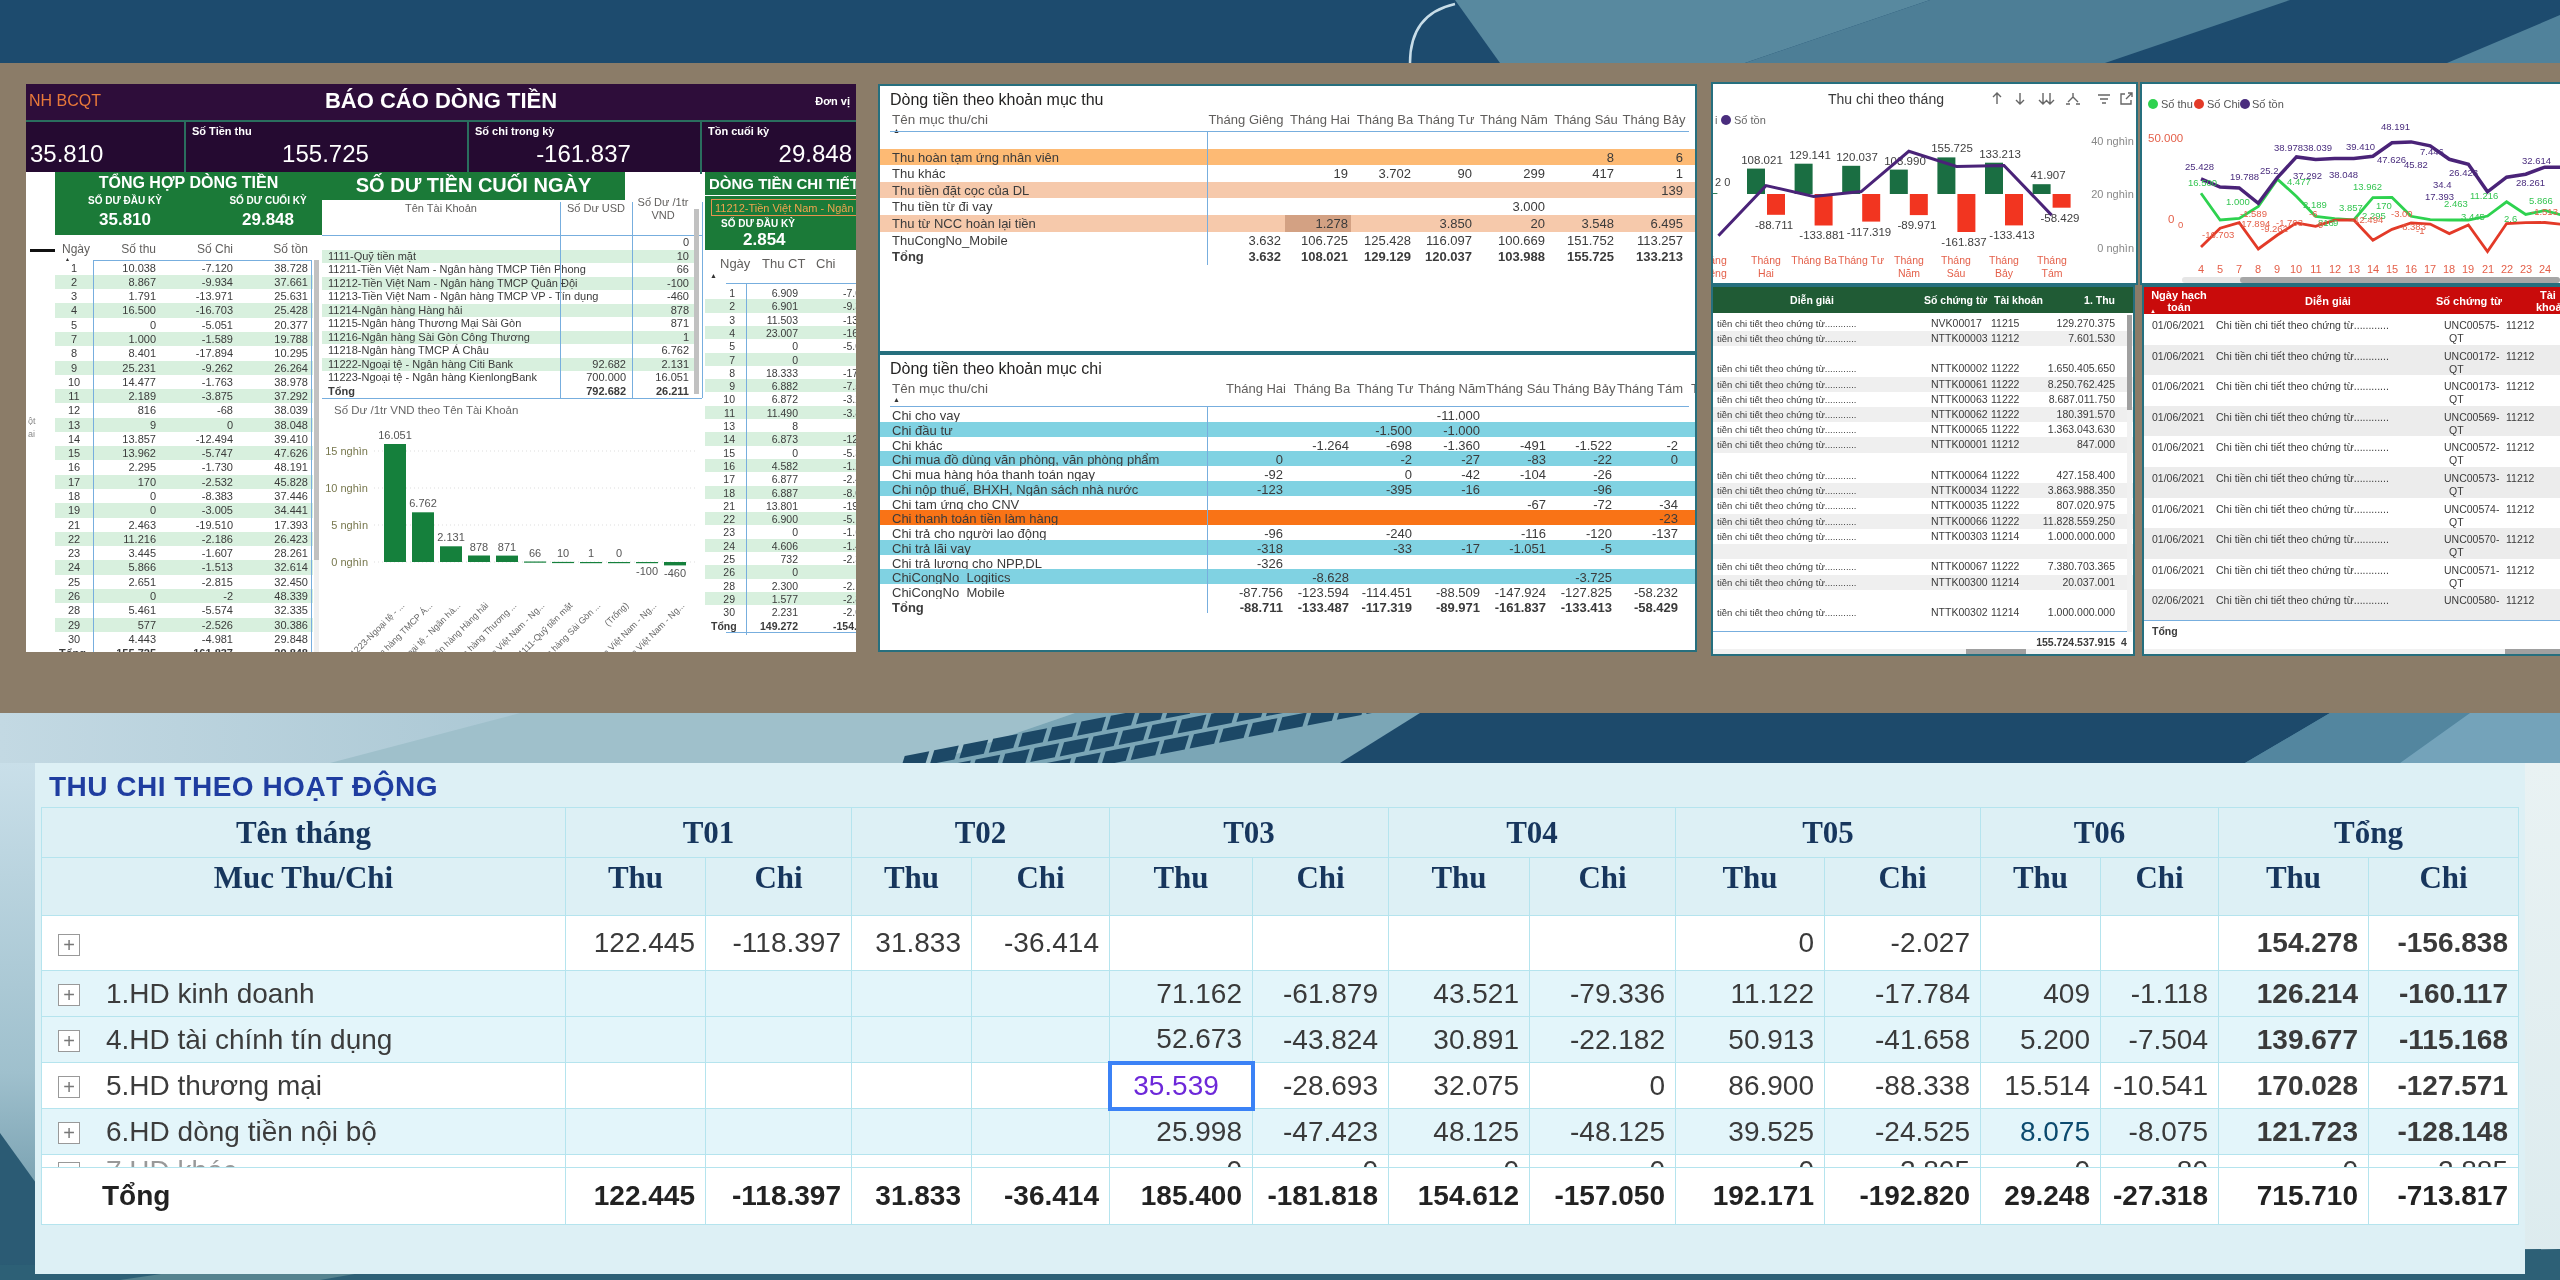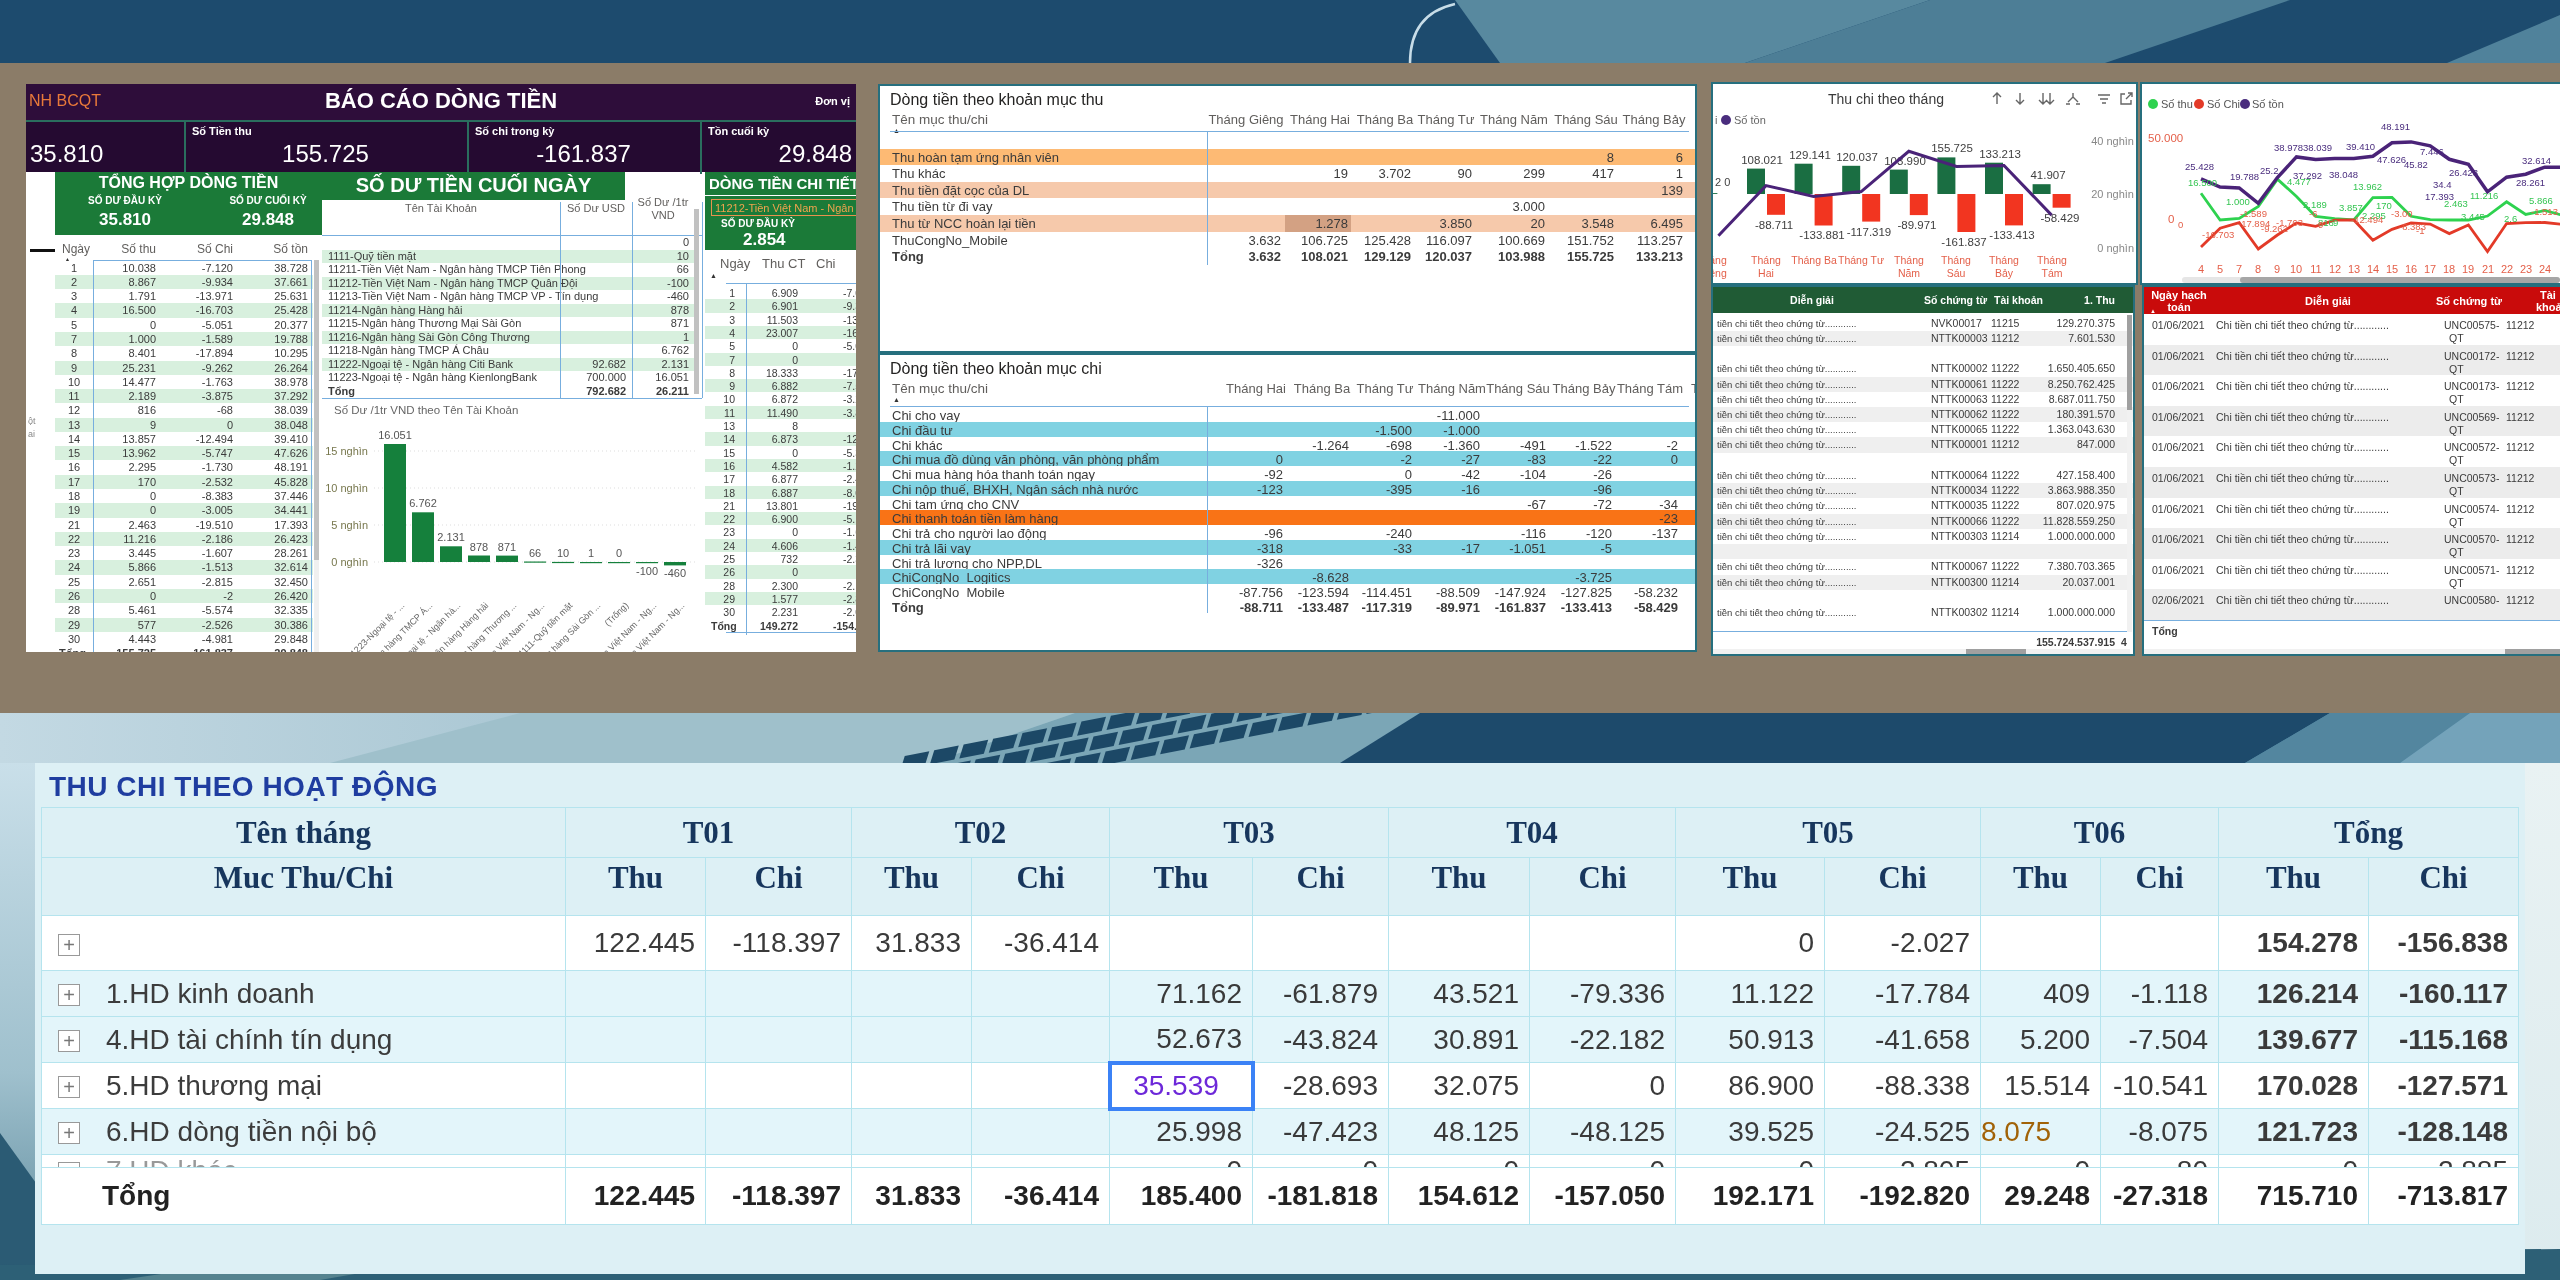--- a/index.html
+++ b/index.html
@@ -268,21 +268,21 @@
 <div class="abs" style="left:29px;top:490.7px;width:258px;height:14.28px;background:#fff;font-size:11px;color:#3b3b3b">
         <i class="c" style="left:0;width:38px;top:1px">25</i>
         <i class="r" style="left:40px;width:61px;top:1px">2.651</i>
         <i class="r" style="left:110px;width:68px;top:1px">-2.815</i>
         <i class="r" style="left:185px;width:68px;top:1px">32.450</i>
       </div>
 <div class="abs" style="left:29px;top:504.9px;width:258px;height:14.28px;background:#d8f0de;font-size:11px;color:#3b3b3b">
         <i class="c" style="left:0;width:38px;top:1px">26</i>
         <i class="r" style="left:40px;width:61px;top:1px">0</i>
         <i class="r" style="left:110px;width:68px;top:1px">-2</i>
-        <i class="r" style="left:185px;width:68px;top:1px">26.420</i>
+        <i class="r" style="left:185px;width:68px;top:1px">48.339</i>
       </div>
 <div class="abs" style="left:29px;top:519.2px;width:258px;height:14.28px;background:#fff;font-size:11px;color:#3b3b3b">
         <i class="c" style="left:0;width:38px;top:1px">28</i>
         <i class="r" style="left:40px;width:61px;top:1px">5.461</i>
         <i class="r" style="left:110px;width:68px;top:1px">-5.574</i>
         <i class="r" style="left:185px;width:68px;top:1px">32.335</i>
       </div>
 <div class="abs" style="left:29px;top:533.5px;width:258px;height:14.28px;background:#d8f0de;font-size:11px;color:#3b3b3b">
         <i class="c" style="left:0;width:38px;top:1px">29</i>
         <i class="r" style="left:40px;width:61px;top:1px">577</i>
@@ -1218,21 +1218,21 @@
             <td style="border:1px solid #b5e4ee;font-size:28px;color:#3a3a3a;text-align:right;padding-right:10px;"></td>
             <td style="border:1px solid #b5e4ee;font-size:28px;color:#3a3a3a;text-align:right;padding-right:10px;"></td>
             <td style="border:1px solid #b5e4ee;font-size:28px;color:#3a3a3a;text-align:right;padding-right:10px;"></td>
             <td style="border:1px solid #b5e4ee;font-size:28px;color:#3a3a3a;text-align:right;padding-right:10px;"></td>
             <td style="border:1px solid #b5e4ee;font-size:28px;color:#3a3a3a;text-align:right;padding-right:10px;">25.998</td>
             <td style="border:1px solid #b5e4ee;font-size:28px;color:#3a3a3a;text-align:right;padding-right:10px;">-47.423</td>
             <td style="border:1px solid #b5e4ee;font-size:28px;color:#3a3a3a;text-align:right;padding-right:10px;">48.125</td>
             <td style="border:1px solid #b5e4ee;font-size:28px;color:#3a3a3a;text-align:right;padding-right:10px;">-48.125</td>
             <td style="border:1px solid #b5e4ee;font-size:28px;color:#3a3a3a;text-align:right;padding-right:10px;margin-top:30px;">39.525</td>
             <td style="border:1px solid #b5e4ee;font-size:28px;color:#3a3a3a;text-align:right;padding-right:10px;">-24.525</td>
-            <td style="border:1px solid #b5e4ee;font-size:28px;color:#a16207;padding-right:10px;">8.075</td>
+            <td style="border:1px solid #b5e4ee;font-size:28px;color:#0c4a6e;text-align:right;padding-right:10px;">8.075</td>
             <td style="border:1px solid #b5e4ee;font-size:28px;color:#3a3a3a;text-align:right;padding-right:10px;">-8.075</td>
             <td style="border:1px solid #b5e4ee;font-size:28px;color:#3a3a3a;text-align:right;padding-right:10px;font-weight:bold;">121.723</td>
             <td style="border:1px solid #b5e4ee;font-size:28px;color:#3a3a3a;text-align:right;padding-right:10px;font-weight:bold;">-128.148</td>
           </tr>
           <tr style="height:12px;background:#fff">
             <td style="border:1px solid #b5e4ee;font-size:28px;color:#999;overflow:hidden">
               <div style="height:12px;overflow:hidden"><span style="display:inline-block;width:22px;height:22px;border:1px solid #999;color:#777;font-size:20px;line-height:20px;text-align:center;vertical-align:middle;background:#fff;margin-right:26px;margin-left:16px">+</span>7.HD khác</div>
             </td>
             <td style="border:1px solid #b5e4ee;padding:0;height:12px">
               <div style="height:12px;overflow:hidden;font-size:28px;color:#3a3a3a;text-align:right;padding-right:10px"></div>

